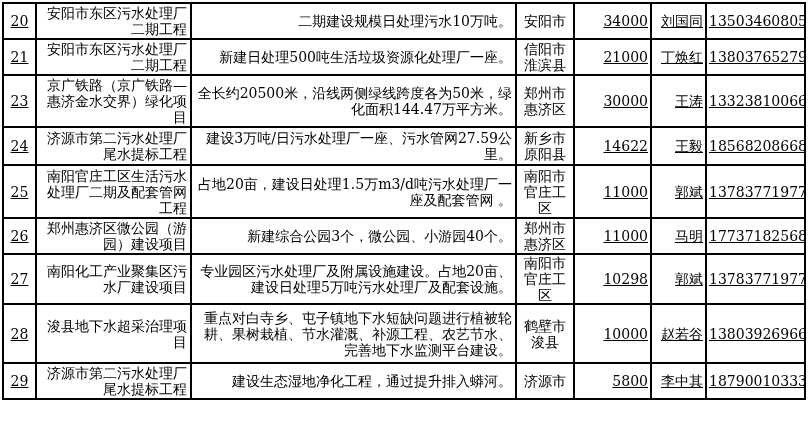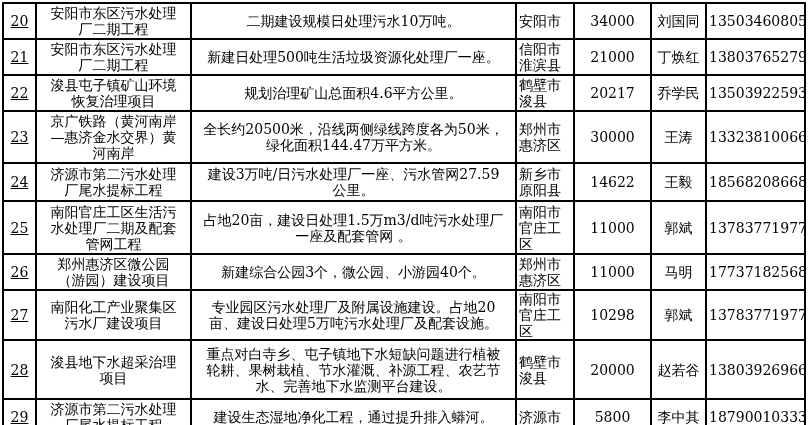--- a/index.html
+++ b/index.html
@@ -29,33 +29,34 @@
     vertical-align: middle;
     font-size: 14px;
     line-height: 16px;
   }
   td.c-num {
     text-align: center;
     font-size: 15px;
     text-decoration: underline;
   }
   td.c-name, td.c-desc {
-    text-align: center;
-    padding: 1px 9px;
+    text-align: right;
+    padding: 1px 3px;
   }
   td.c-city {
-    text-align: left;
+    text-align: center;
     line-height: 15px;
     padding: 0 2px;
     margin-left: 14px;
   }
   td.c-amount, td.c-contact, td.c-phone {
-    text-align: center;
+    text-align: right;
     font-size: 15px;
     padding: 8px 2px;
+    text-decoration: underline;
   }
 </style>
 </head>
 <body>
 
 <div class="sheet">
   <table class="project-table">
     <colgroup>
       <col style="width:33px">
       <col style="width:155px">
@@ -77,32 +78,23 @@
       </tr>
       <tr style="height:33px">
         <td class="c-num">21</td>
         <td class="c-name">安阳市东区污水处理厂二期工程</td>
         <td class="c-desc">新建日处理500吨生活垃圾资源化处理厂一座。</td>
         <td class="c-city">信阳市淮滨县</td>
         <td class="c-amount">21000</td>
         <td class="c-contact">丁焕红</td>
         <td class="c-phone">13803765279</td>
       </tr>
-      <tr style="height:34px">
-        <td class="c-num">22</td>
-        <td class="c-name">浚县屯子镇矿山环境恢复治理项目</td>
-        <td class="c-desc">规划治理矿山总面积4.6平方公里。</td>
-        <td class="c-city">鹤壁市浚县</td>
-        <td class="c-amount">20217</td>
-        <td class="c-contact">乔学民</td>
-        <td class="c-phone">13503922593</td>
-      </tr>
       <tr style="height:48px">
         <td class="c-num">23</td>
-        <td class="c-name">京广铁路（黄河南岸—惠济金水交界）黄河南岸</td>
+        <td class="c-name">京广铁路（京广铁路—惠济金水交界）绿化项目</td>
         <td class="c-desc">全长约20500米，沿线两侧绿线跨度各为50米，绿化面积144.47万平方米。</td>
         <td class="c-city">郑州市惠济区</td>
         <td class="c-amount">30000</td>
         <td class="c-contact">王涛</td>
         <td class="c-phone">13323810066</td>
       </tr>
       <tr style="height:38px">
         <td class="c-num">24</td>
         <td class="c-name">济源市第二污水处理厂尾水提标工程</td>
         <td class="c-desc">建设3万吨/日污水处理厂一座、污水管网27.59公里。</td>
@@ -136,21 +128,21 @@
         <td class="c-city">南阳市官庄工区</td>
         <td class="c-amount">10298</td>
         <td class="c-contact">郭斌</td>
         <td class="c-phone">13783771977</td>
       </tr>
       <tr style="height:59px">
         <td class="c-num">28</td>
         <td class="c-name">浚县地下水超采治理项目</td>
         <td class="c-desc">重点对白寺乡、屯子镇地下水短缺问题进行植被轮耕、果树栽植、节水灌溉、补源工程、农艺节水、完善地下水监测平台建设。</td>
         <td class="c-city">鹤壁市浚县</td>
-        <td class="c-amount">20000</td>
+        <td class="c-amount">10000</td>
         <td class="c-contact">赵若谷</td>
         <td class="c-phone">13803926966</td>
       </tr>
       <tr style="height:36px">
         <td class="c-num">29</td>
         <td class="c-name">济源市第二污水处理厂尾水提标工程</td>
         <td class="c-desc">建设生态湿地净化工程，通过提升排入蟒河。</td>
         <td class="c-city">济源市</td>
         <td class="c-amount">5800</td>
         <td class="c-contact">李中其</td>

